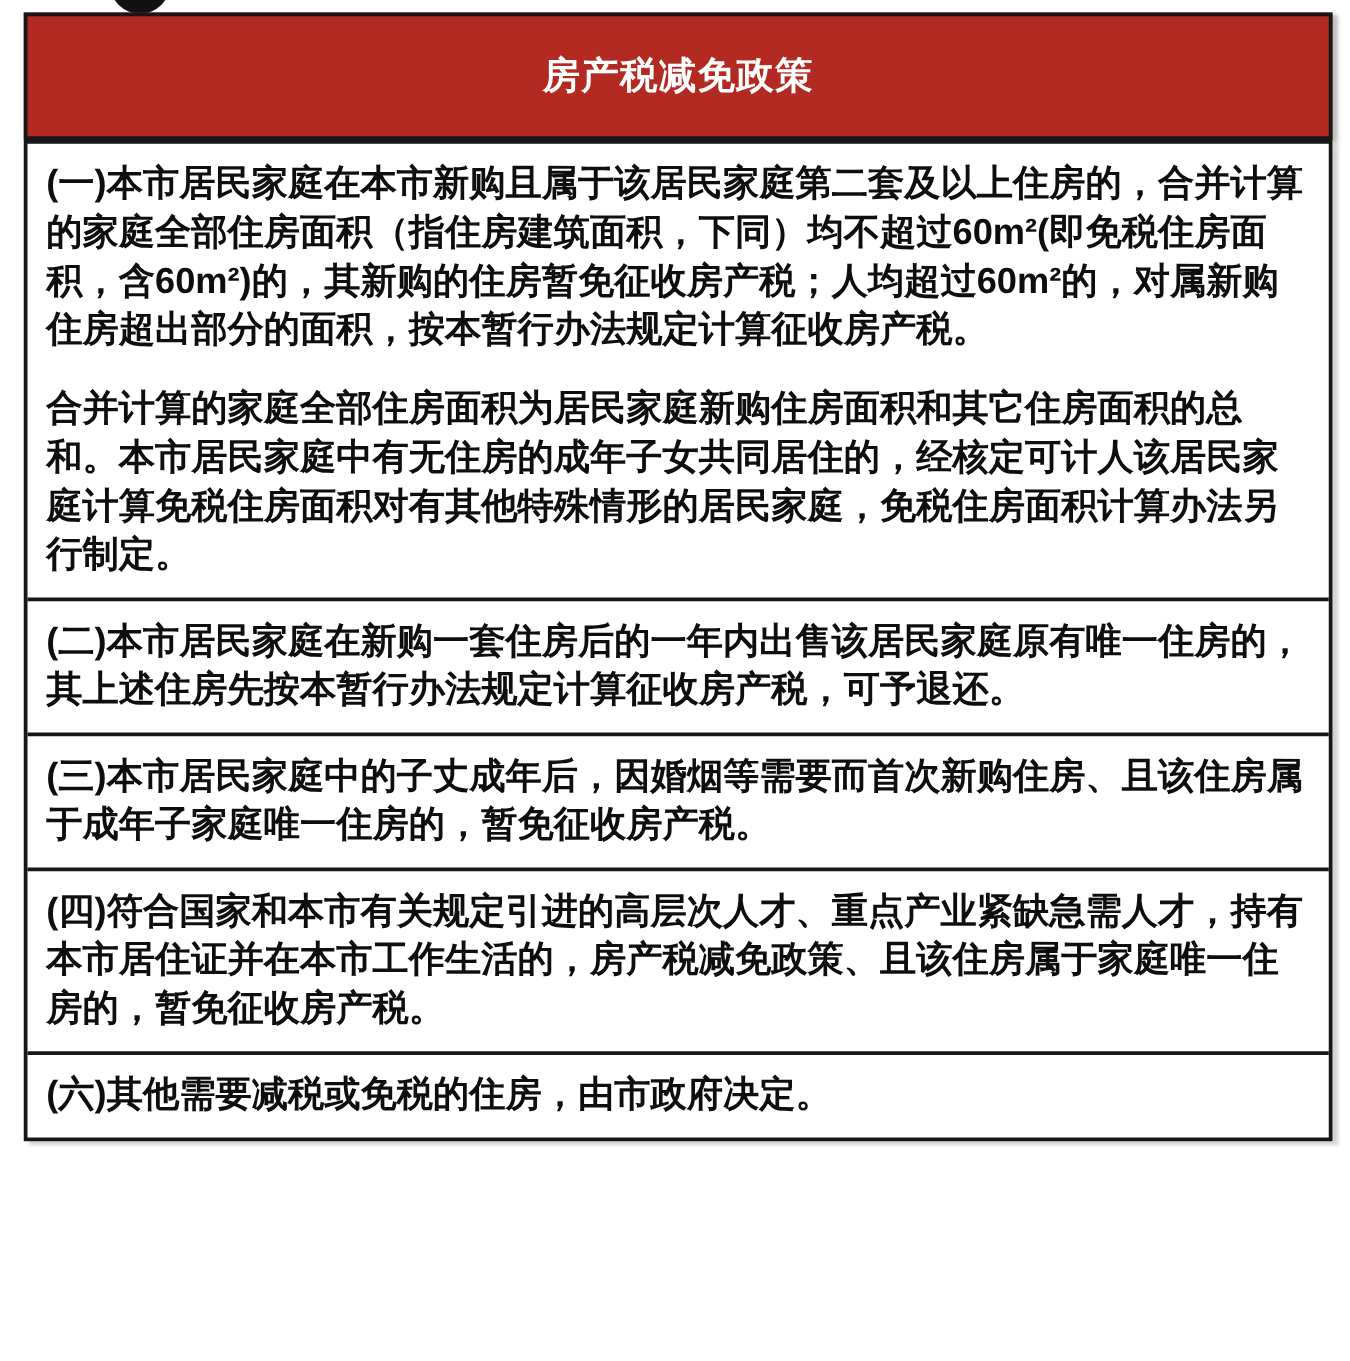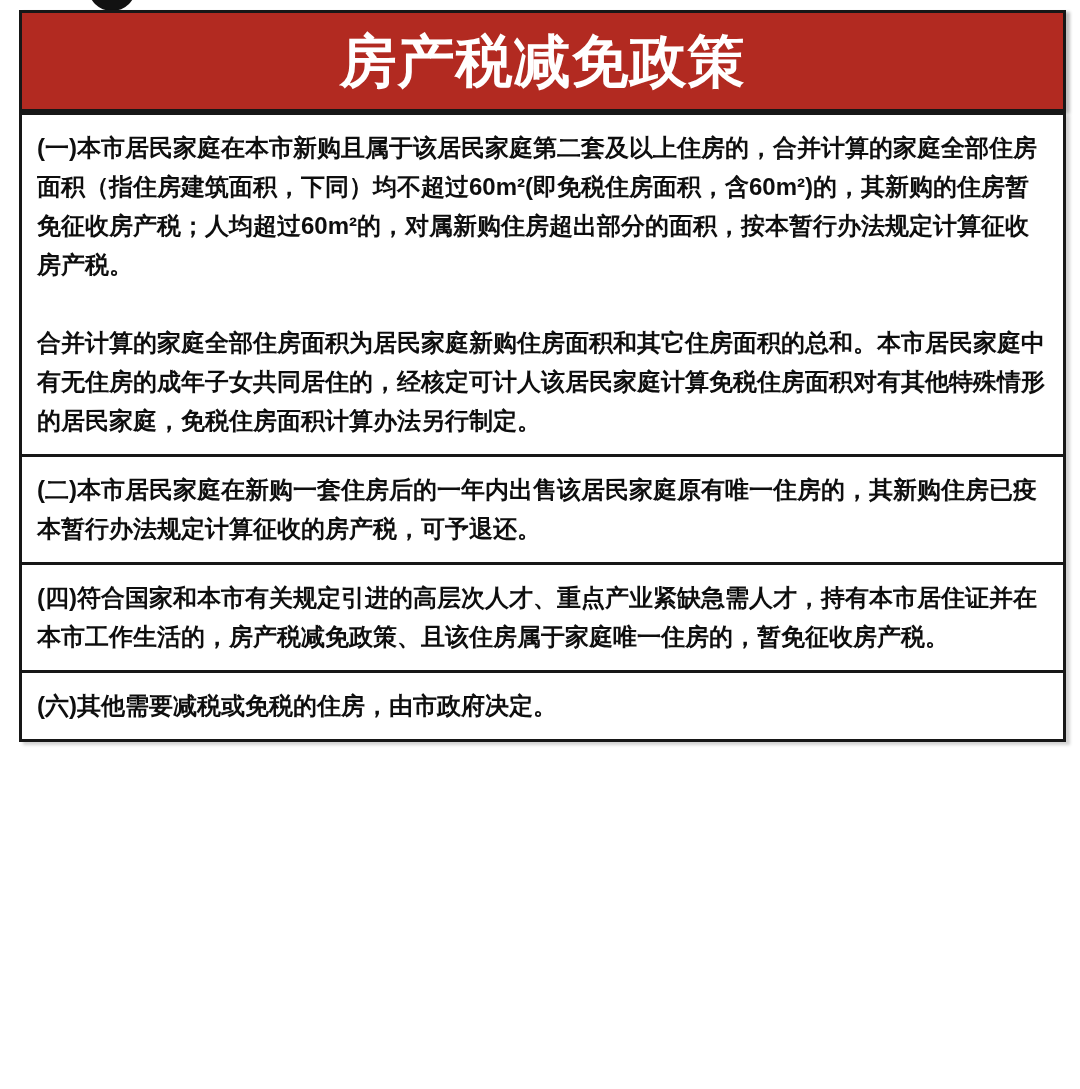--- a/index.html
+++ b/index.html
@@ -34,49 +34,49 @@
     height: 102px;
     background: #b22a21;
     border: 3px solid #171717;
     display: flex;
     align-items: center;
     justify-content: center;
     box-shadow: 4px 2px 3px rgba(0,0,0,0.25);
   }
   .doc-header h1 {
     margin: 0;
-    font-size: 57px;
+    font-size: 30px;
     line-height: 1;
     font-weight: bold;
     color: #ffffff;
     letter-spacing: 1px;
   }
   .doc-body {
     box-sizing: border-box;
     border: 3px solid #171717;
     background: #ffffff;
     box-shadow: 4px 3px 3px rgba(0,0,0,0.18);
   }
   .policy-section {
     padding: 13px 14px 14px 15px;
     border-bottom: 3px solid #171717;
   }
   .policy-section:last-child {
     border-bottom: none;
   }
   .policy-section p {
     margin: 0;
-    font-size: 24px;
+    font-size: 29px;
     line-height: 39px;
     font-weight: bold;
     color: #0e0e0e;
     word-break: break-all;
   }
   .policy-section p.para-gap {
-    margin-top: 39px;
+    margin-top: 24px;
   }
 </style>
 </head>
 <body>
 
 <div class="decor-circle"></div>
 
 <div class="doc">
 
   <div class="doc-header">
@@ -84,23 +84,26 @@
   </div>
 
   <div class="doc-body">
 
     <section class="policy-section">
       <p>(一)本市居民家庭在本市新购且属于该居民家庭第二套及以上住房的，合并计算的家庭全部住房面积（指住房建筑面积，下同）均不超过60m²(即免税住房面积，含60m²)的，其新购的住房暂免征收房产税；人均超过60m²的，对属新购住房超出部分的面积，按本暂行办法规定计算征收房产税。</p>
       <p class="para-gap">合并计算的家庭全部住房面积为居民家庭新购住房面积和其它住房面积的总和。本市居民家庭中有无住房的成年子女共同居住的，经核定可计人该居民家庭计算免税住房面积对有其他特殊情形的居民家庭，免税住房面积计算办法另行制定。</p>
     </section>
 
     <section class="policy-section">
-      <p>(二)本市居民家庭在新购一套住房后的一年内出售该居民家庭原有唯一住房的，其新购住房已疫本暂行办法规定计算征收的房产税，可予退还。</p>
+      <p>(二)本市居民家庭在新购一套住房后的一年内出售该居民家庭原有唯一住房的，其上述住房先按本暂行办法规定计算征收房产税，可予退还。</p>
     </section>
 
+    <section class="policy-section">
+      <p>(三)本市居民家庭中的子丈成年后，因婚烟等需要而首次新购住房、且该住房属于成年子家庭唯一住房的，暂免征收房产税。</p>
+    </section>
 
     <section class="policy-section">
       <p>(四)符合国家和本市有关规定引进的高层次人才、重点产业紧缺急需人才，持有本市居住证并在本市工作生活的，房产税减免政策、且该住房属于家庭唯一住房的，暂免征收房产税。</p>
     </section>
 
 
     <section class="policy-section">
       <p>(六)其他需要减税或免税的住房，由市政府决定。</p>
     </section>
 

